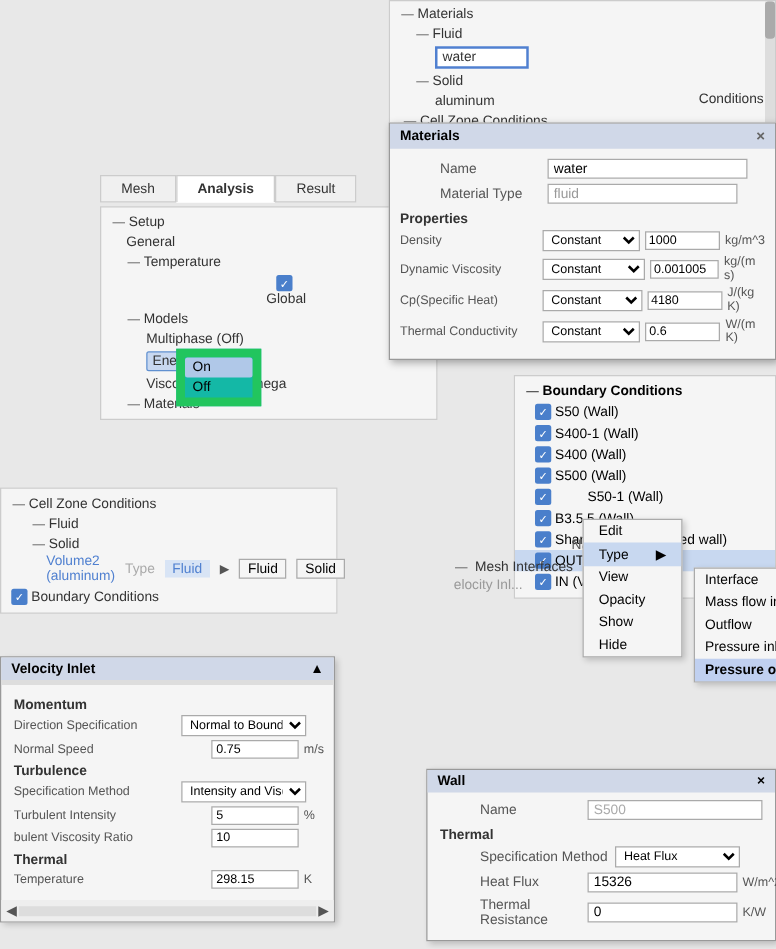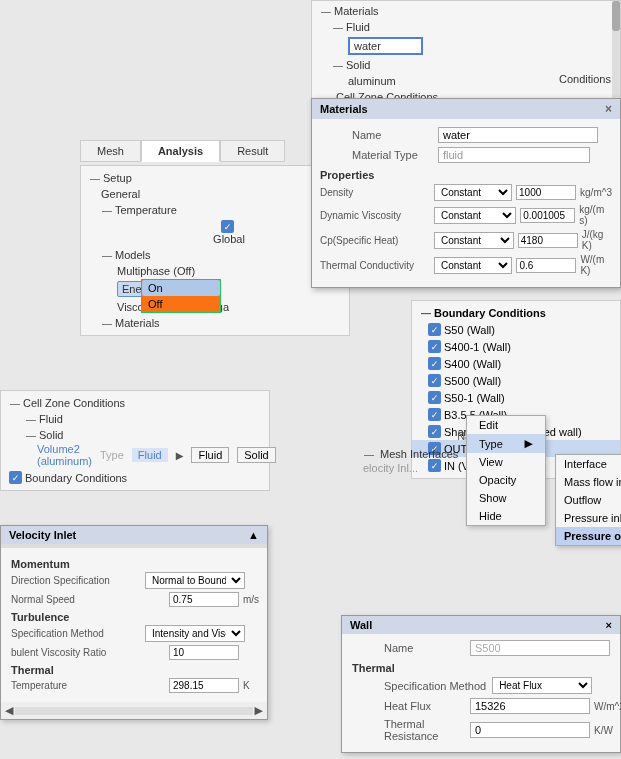--- a/index.html
+++ b/index.html
@@ -408,21 +408,21 @@
 
   <div class="tree-item" style="padding-left:36px;">
     <span class="tree-label">Multiphase (Off)</span>
   </div>
 
   <div style="position:relative;">
     <div class="tree-item" style="padding-left:36px;">
       <span class="tree-label highlight-blue">Energy (On)</span>
     </div>
 
-    <div style="position:absolute; left:60px; top:0; background:#f97316; border:1px solid #22c55e; width:80px; z-index:5;">
+    <div style="position:absolute; left:60px; top:0; background:#14b8a6; border:7px solid #22c55e; width:68px; z-index:5;">
       <div class="tree-item highlight-selection" style="padding:2px 6px;">
         <span>On</span>
       </div>
       <div class="tree-item" style="padding:2px 6px;">
         <span>Off</span>
       </div>
     </div>
   </div>
 
   <div class="tree-item" style="padding-left:36px;">
@@ -482,21 +482,21 @@
     <span>S400-1 (Wall)</span>
   </div>
   <div class="tree-item" style="padding-left:16px;">
     <span class="checkbox-icon"></span>
     <span>S400 (Wall)</span>
   </div>
   <div class="tree-item" style="padding-left:16px;">
     <span class="checkbox-icon"></span>
     <span>S500 (Wall)</span>
   </div>
-  <div class="tree-item" style="padding-left:16px;">
+  <div class="tree-item" style="padding-left:16px;gap:26px;">
     <span class="checkbox-icon"></span>
     <span>S50-1 (Wall)</span>
   </div>
   <div class="tree-item" style="padding-left:16px;">
     <span class="checkbox-icon"></span>
     <span>B3.5.5 (Wall)</span>
   </div>
   <div class="tree-item" style="padding-left:16px;">
     <span class="checkbox-icon"></span>
     <span>Share B3.5.5 (Coupled wall)</span>
@@ -565,20 +565,25 @@
       <span class="unit-label">m/s</span>
     </div>
     <div class="section-label">Turbulence</div>
     <div class="input-row">
       <span class="input-label">Specification Method</span>
       <select class="input-select">
         <option>Intensity and Viscosit</option>
       </select>
     </div>
     <div class="input-row">
+      <span class="input-label">Turbulent Intensity</span>
+      <input class="input-field" value="5" style="">
+      <span class="unit-label">%</span>
+    </div>
+    <div class="input-row">
       <span class="input-label">bulent Viscosity Ratio</span>
       <input class="input-field" value="10" style="">
     </div>
     <div class="section-label">Thermal</div>
     <div class="input-row">
       <span class="input-label">Temperature</span>
       <input class="input-field" value="298.15" style="">
       <span class="unit-label">K</span>
     </div>
   </div>

